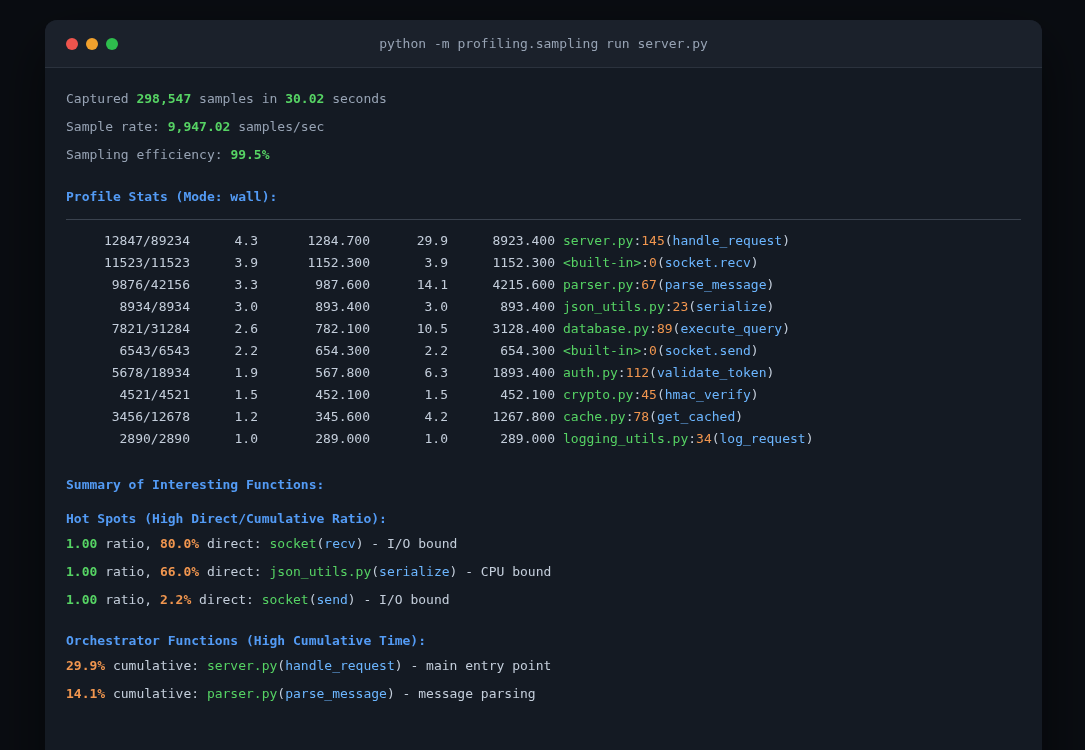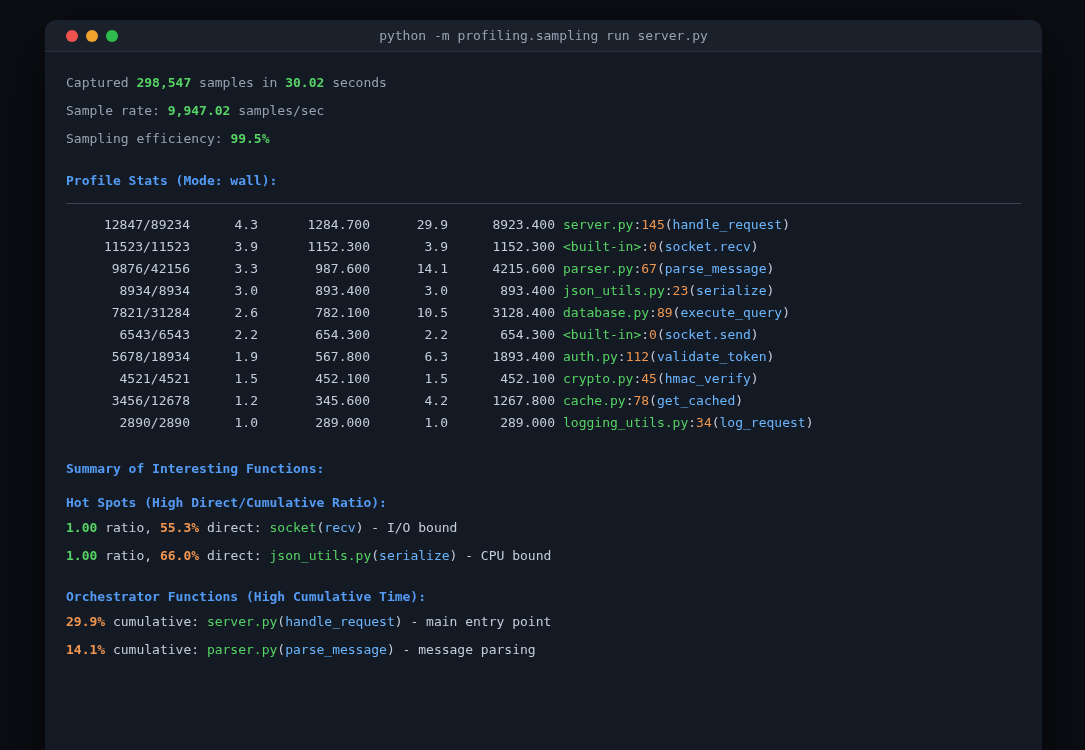--- a/index.html
+++ b/index.html
@@ -8,21 +8,21 @@
     --text:#c4cedb; --muted:#97a3b4;
     --green:#56d364; --blue:#539bf5; --blue2:#6cb6ff; --orange:#f1964f;
     --light-red:#ee544d; --light-yellow:#f1a12d; --light-green:#2ebd4d;
   }
   *{margin:0;padding:0;box-sizing:border-box;}
   html,body{width:1085px;height:750px;overflow:hidden;}
   body{background:var(--bg-page);font-family:"DejaVu Sans Mono","Liberation Mono",monospace;font-size:13px;}
   .window{position:absolute;left:45px;top:20px;width:997px;height:790px;
     background:var(--bg-window);border-radius:12px 12px 0 0;
     box-shadow:0 22px 60px rgba(0,0,0,.55);}
-  .titlebar{height:32px;background:var(--bg-titlebar);border-radius:12px 12px 0 0;
+  .titlebar{height:48px;background:var(--bg-titlebar);border-radius:12px 12px 0 0;
     border-bottom:1px solid var(--border);display:flex;align-items:center;position:relative;}
   .lights{position:absolute;left:21px;top:0;height:100%;display:flex;align-items:center;gap:8px;}
   .light{width:12px;height:12px;border-radius:50%;display:inline-block;}
   .light.red{background:var(--light-red);}
   .light.yellow{background:var(--light-yellow);}
   .light.green{background:var(--light-green);}
   .titlebar .title{flex:1;text-align:center;color:var(--muted);letter-spacing:0;}
   .content{padding:22px 21px 0 21px;}
   .line{display:block;line-height:18px;}
   .line span{white-space:pre;}
@@ -79,21 +79,22 @@
     <div class="line row"><span class="col c1">7821/31284</span><span class="col c2">2.6</span><span class="col c3">782.100</span><span class="col c4">10.5</span><span class="col c5">3128.400</span><span class="fcell"><span class="fg-green">database.py</span><span class="fg-text">:</span><span class="fg-orange">89</span><span class="fg-text">(</span><span class="fg-blue2">execute_query</span><span class="fg-text">)</span></span></div>
     <div class="line row"><span class="col c1">6543/6543</span><span class="col c2">2.2</span><span class="col c3">654.300</span><span class="col c4">2.2</span><span class="col c5">654.300</span><span class="fcell"><span class="fg-green">&lt;built-in&gt;</span><span class="fg-text">:</span><span class="fg-orange">0</span><span class="fg-text">(</span><span class="fg-blue2">socket.send</span><span class="fg-text">)</span></span></div>
     <div class="line row"><span class="col c1">5678/18934</span><span class="col c2">1.9</span><span class="col c3">567.800</span><span class="col c4">6.3</span><span class="col c5">1893.400</span><span class="fcell"><span class="fg-green">auth.py</span><span class="fg-text">:</span><span class="fg-orange">112</span><span class="fg-text">(</span><span class="fg-blue2">validate_token</span><span class="fg-text">)</span></span></div>
     <div class="line row"><span class="col c1">4521/4521</span><span class="col c2">1.5</span><span class="col c3">452.100</span><span class="col c4">1.5</span><span class="col c5">452.100</span><span class="fcell"><span class="fg-green">crypto.py</span><span class="fg-text">:</span><span class="fg-orange">45</span><span class="fg-text">(</span><span class="fg-blue2">hmac_verify</span><span class="fg-text">)</span></span></div>
     <div class="line row"><span class="col c1">3456/12678</span><span class="col c2">1.2</span><span class="col c3">345.600</span><span class="col c4">4.2</span><span class="col c5">1267.800</span><span class="fcell"><span class="fg-green">cache.py</span><span class="fg-text">:</span><span class="fg-orange">78</span><span class="fg-text">(</span><span class="fg-blue2">get_cached</span><span class="fg-text">)</span></span></div>
     <div class="line row"><span class="col c1">2890/2890</span><span class="col c2">1.0</span><span class="col c3">289.000</span><span class="col c4">1.0</span><span class="col c5">289.000</span><span class="fcell"><span class="fg-green">logging_utils.py</span><span class="fg-text">:</span><span class="fg-orange">34</span><span class="fg-text">(</span><span class="fg-blue2">log_request</span><span class="fg-text">)</span></span></div>
 
     <div class="line summary-title"><span class="fg-blue bold">Summary of Interesting Functions:</span></div>
 
     <div class="line hot-title"><span class="fg-blue bold">Hot Spots (High Direct/Cumulative Ratio):</span></div>
-    <div class="line item first-item"><span class="fg-green bold">1.00</span><span class="fg-text"> ratio, </span><span class="fg-orange bold">55.3%</span><span class="fg-text"> direct: </span><span class="fg-green">socket</span><span class="fg-text">(</span><span class="fg-blue2">recv</span><span class="fg-text">)</span><span class="fg-text"> - I/O bound</span></div>
+    <div class="line item first-item"><span class="fg-green bold">1.00</span><span class="fg-text"> ratio, </span><span class="fg-orange bold">80.0%</span><span class="fg-text"> direct: </span><span class="fg-green">socket</span><span class="fg-text">(</span><span class="fg-blue2">recv</span><span class="fg-text">)</span><span class="fg-text"> - I/O bound</span></div>
     <div class="line item"><span class="fg-green bold">1.00</span><span class="fg-text"> ratio, </span><span class="fg-orange bold">66.0%</span><span class="fg-text"> direct: </span><span class="fg-green">json_utils.py</span><span class="fg-text">(</span><span class="fg-blue2">serialize</span><span class="fg-text">)</span><span class="fg-text"> - CPU bound</span></div>
+    <div class="line item"><span class="fg-green bold">1.00</span><span class="fg-text"> ratio, </span><span class="fg-orange bold">2.2%</span><span class="fg-text"> direct: </span><span class="fg-green">socket</span><span class="fg-text">(</span><span class="fg-blue2">send</span><span class="fg-text">)</span><span class="fg-text"> - I/O bound</span></div>
 
     <div class="line orch-title"><span class="fg-blue bold">Orchestrator Functions (High Cumulative Time):</span></div>
     <div class="line item first-item"><span class="fg-orange bold">29.9%</span><span class="fg-text"> cumulative: </span><span class="fg-green">server.py</span><span class="fg-text">(</span><span class="fg-blue2">handle_request</span><span class="fg-text">)</span><span class="fg-text"> - main entry point</span></div>
     <div class="line item"><span class="fg-orange bold">14.1%</span><span class="fg-text"> cumulative: </span><span class="fg-green">parser.py</span><span class="fg-text">(</span><span class="fg-blue2">parse_message</span><span class="fg-text">)</span><span class="fg-text"> - message parsing</span></div>
 
   </div>
 </div>
 
 </body></html>

